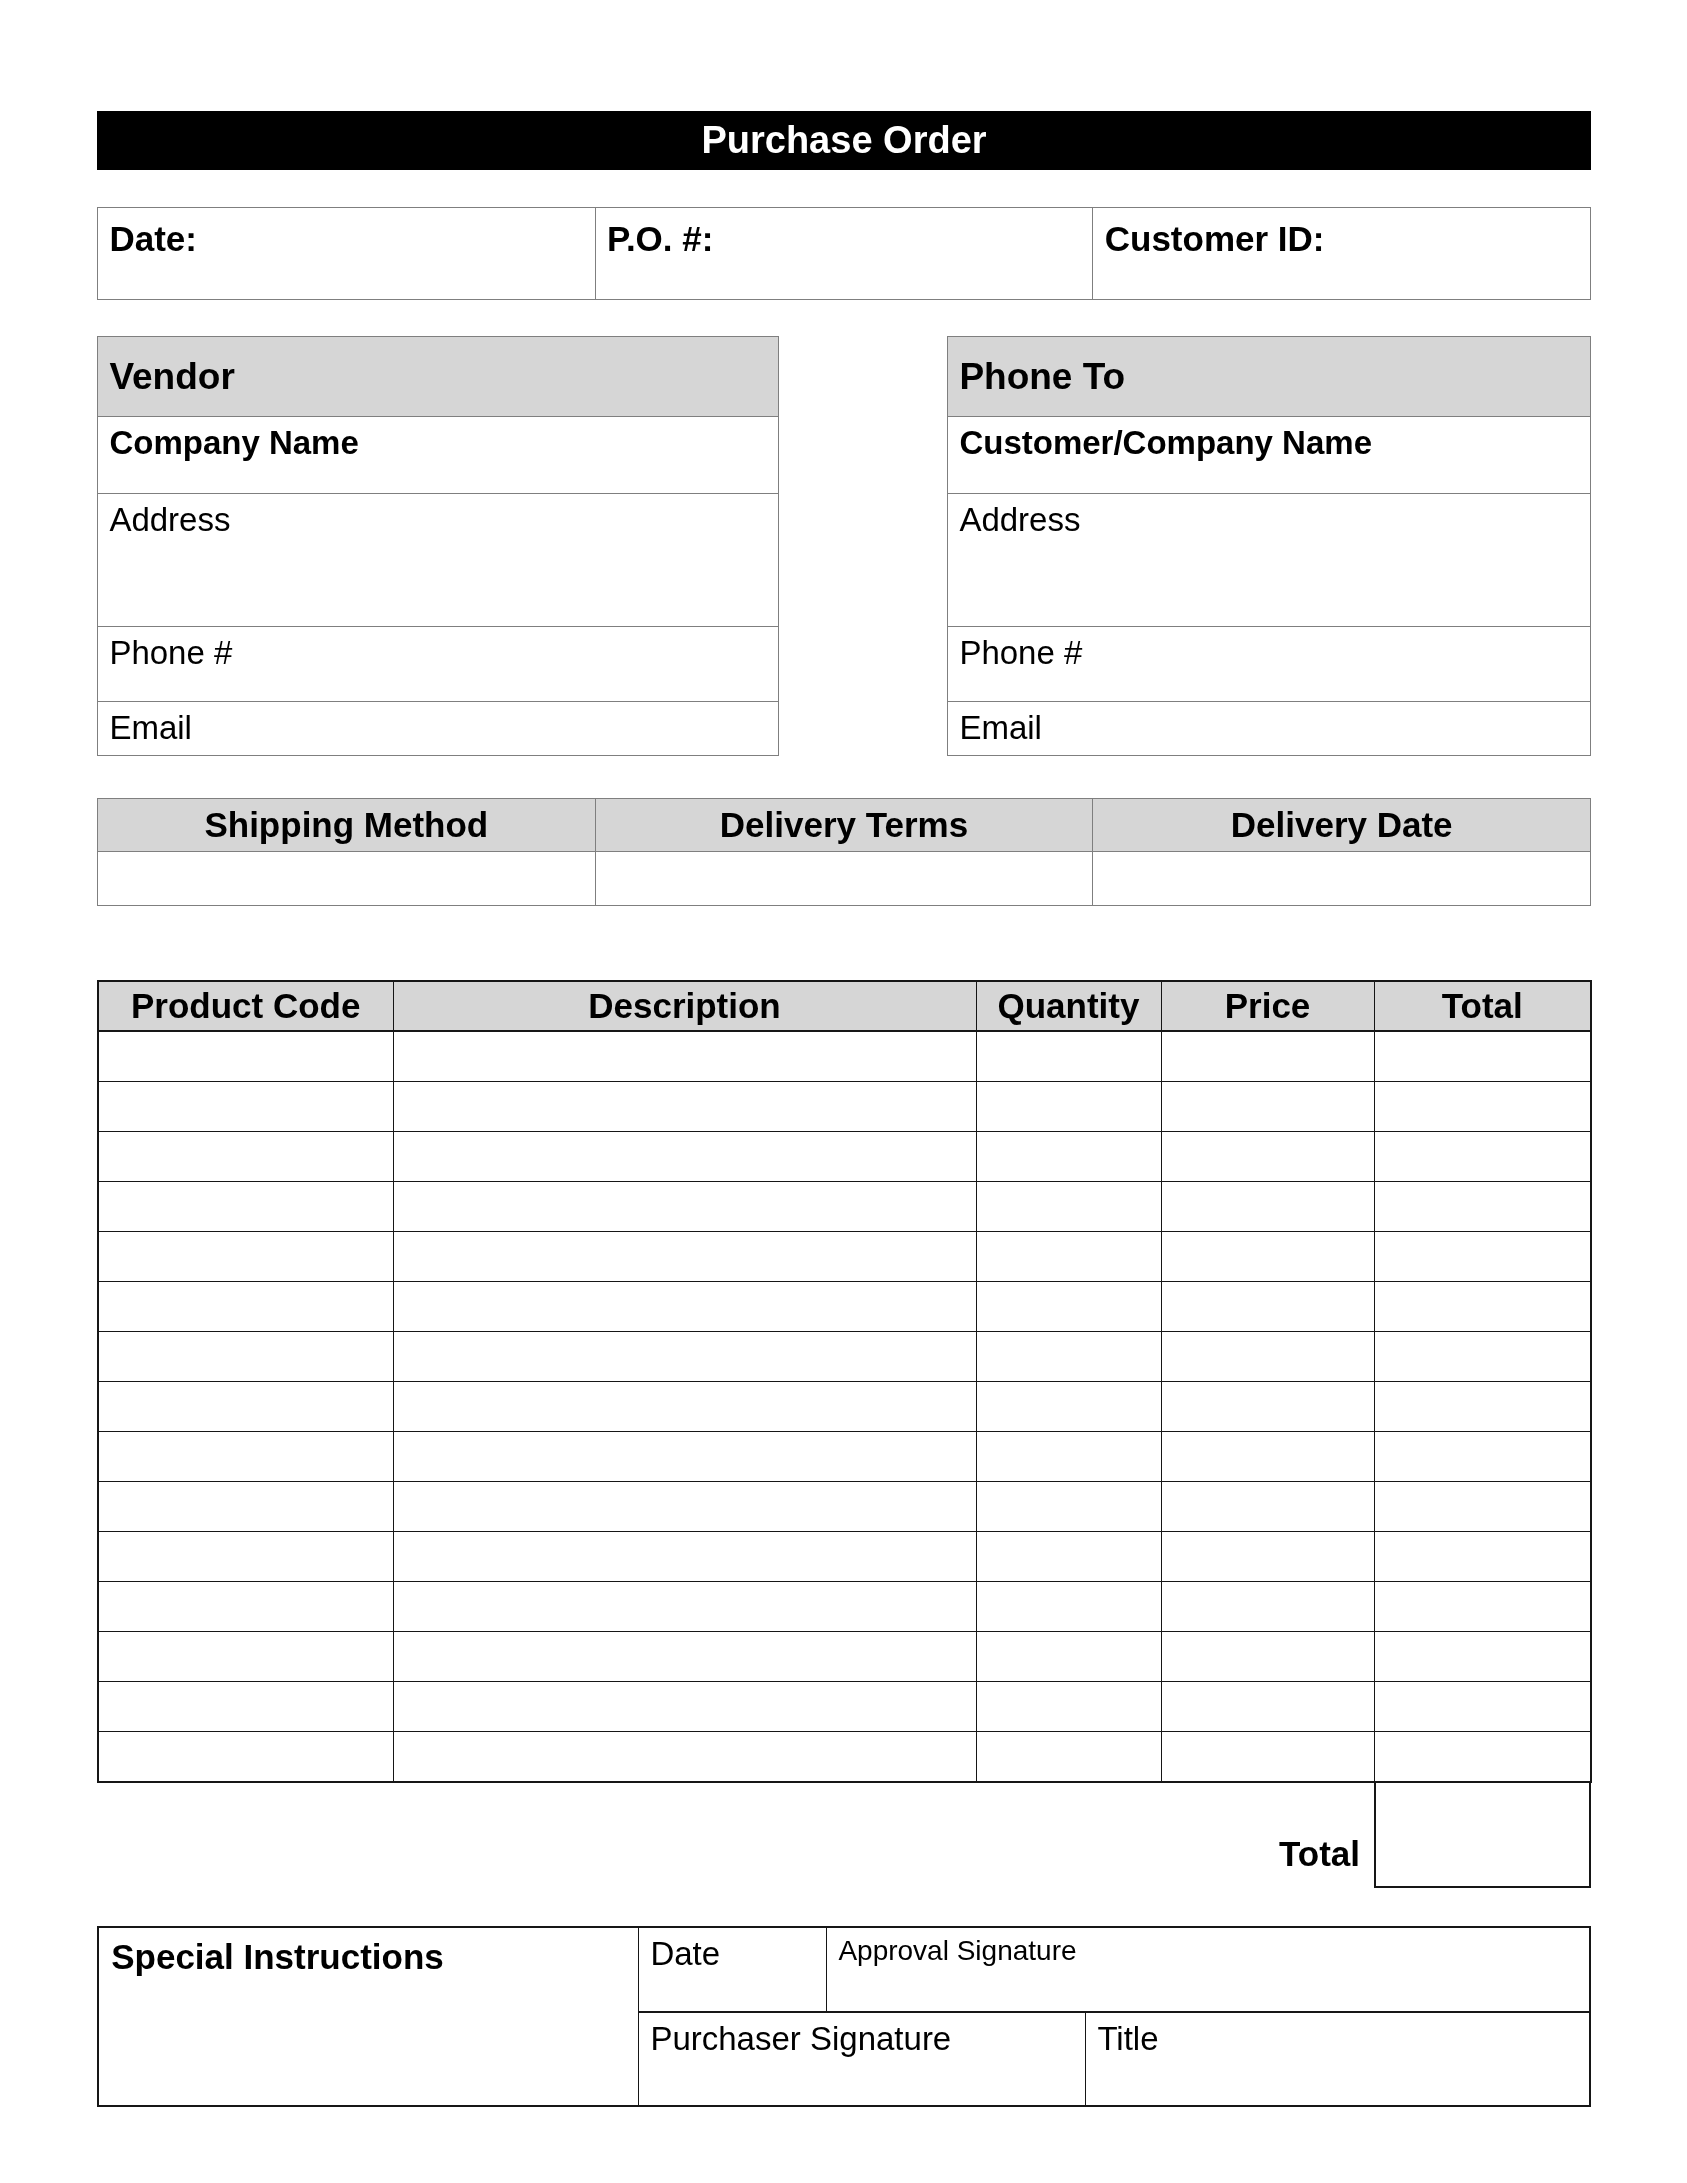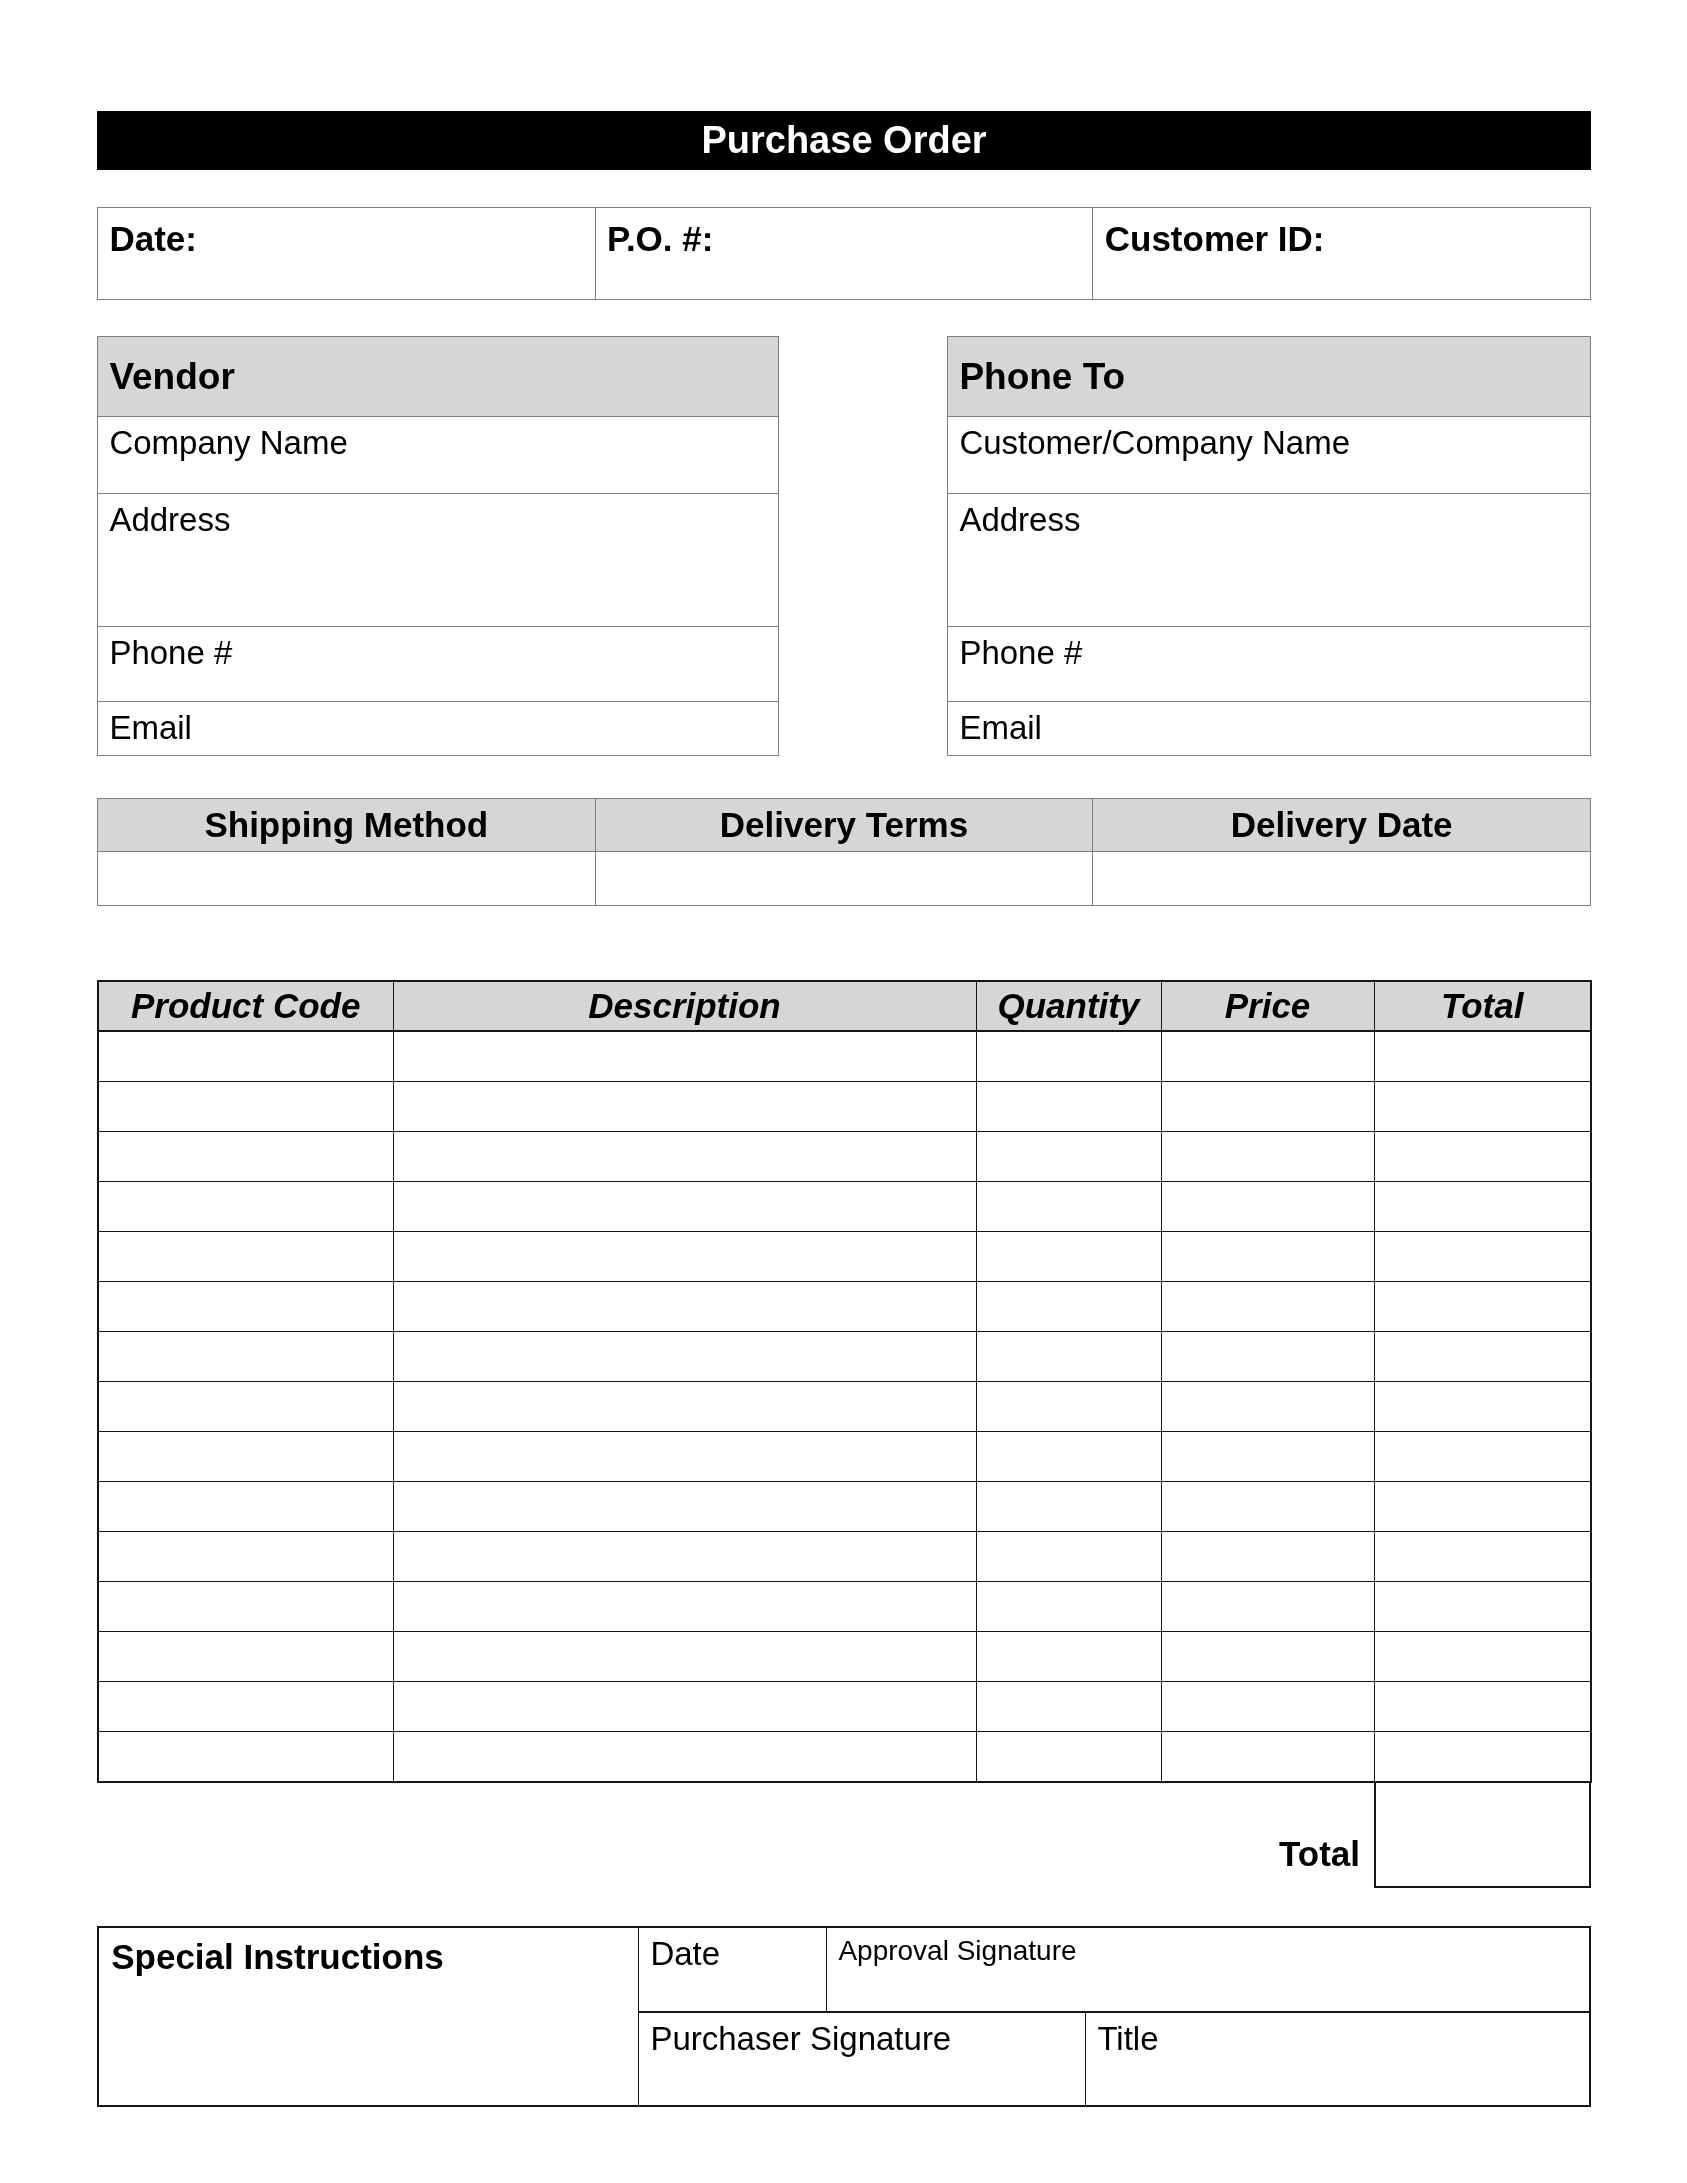--- a/index.html
+++ b/index.html
@@ -48,21 +48,21 @@
     padding:0 11.4px;
     font-size:37px; font-weight:bold;
     box-sizing:border-box;
   }
   .party-row {
     border-top:1.7px solid #7f7f7f;
     padding:7px 11.4px;
     font-size:33px;
     box-sizing:border-box;
   }
-  .h-company { height:77px; }
+  .h-company { height:77px;font-weight:bold; }
   .h-address { height:133px; }
   .h-phone   { height:75px; }
   .h-email   { height:54px; }
 
   
   .shipping {
     margin-top:42px;
     border:1.7px solid #7f7f7f;
     box-sizing:border-box;
     background:#ffffff;
@@ -93,21 +93,20 @@
     border:2.6px solid #161616;
   }
   table.products th {
     height:48px;
     background:#d6d6d6;
     font-size:35px; font-weight:bold;
     text-align:center; vertical-align:middle;
     border:1.7px solid #161616;
     border-top-width:2.6px; border-bottom-width:2.6px;
     padding:0;
-    font-style:italic;
   }
   table.products td {
     height:49px;
     border:1.7px solid #161616;
     padding:0;
     background:#ffffff;
   }
 
   
   .total-row {

